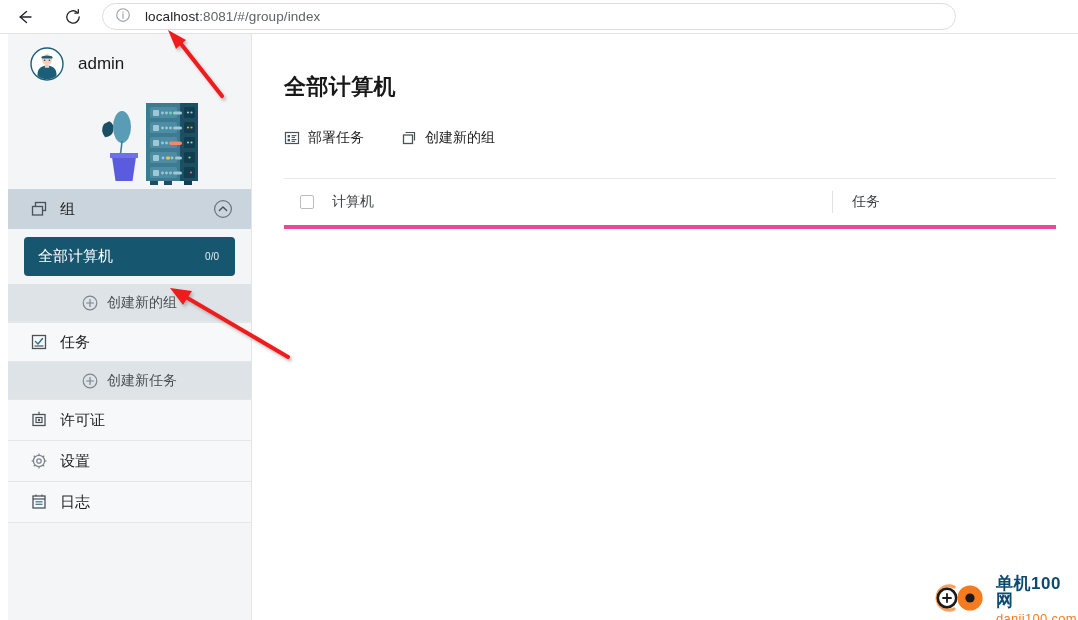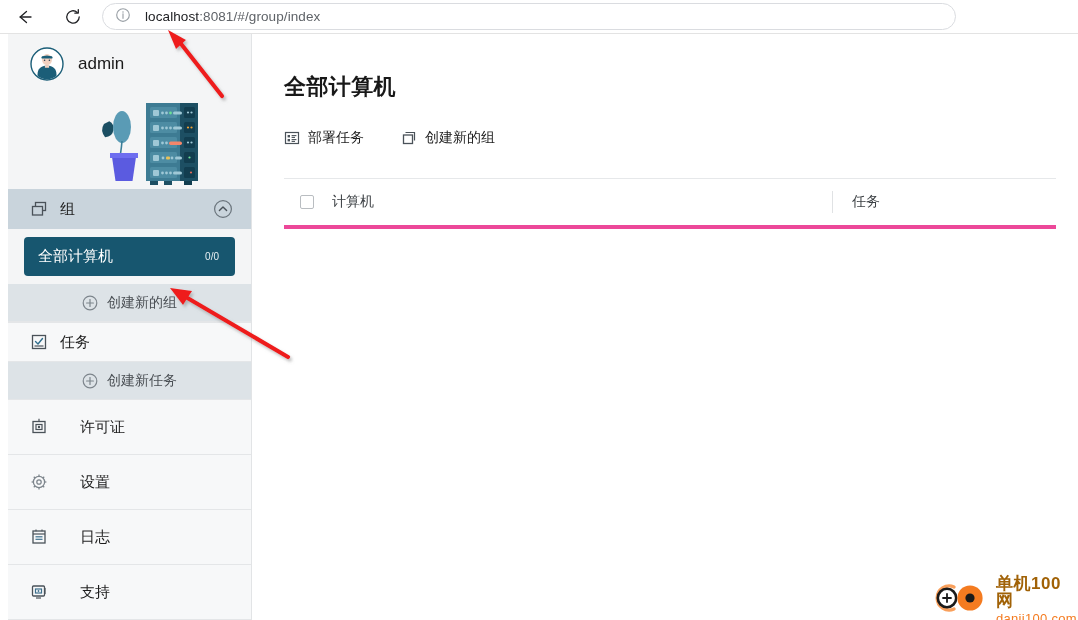--- a/index.html
+++ b/index.html
@@ -161,28 +161,27 @@
     border-bottom: 1px solid #e4e6e8;
   }
   .subnav-label {
     margin-left: 9px;
     font-size: 14px;
     color: #4a4f54;
   }
   .plus-ic { width: 16px; height: 16px; flex: 0 0 auto; }
 
   .nav-row {
-    height: 55px;
+    height: 41px;
     display: flex;
     align-items: center;
     padding-left: 22px;
     box-sizing: border-box;
     border-bottom: 1px solid #e4e6e8;
     background: #f7f8f9;
-    gap: 20px;
   }
   .nav-row-label {
     margin-left: 12px;
     font-size: 15px;
     color: #1d1d1d;
   }
   .sidebar-tail {
     background: #f4f5f6;
     height: 60px;
   }
@@ -271,21 +270,21 @@
   .watermark {
     position: absolute;
     left: 928px;
     top: 575px;
     display: flex;
     align-items: center;
   }
   .wm-text { margin-left: 6px; line-height: 1; }
   .wm-cn {
     font-size: 17px;
-    color: #a16207;
+    color: #0c4a6e;
     font-weight: bold;
     letter-spacing: 0.5px;
   }
   .wm-en {
     font-size: 13px;
     color: #f47b20;
     margin-top: 3px;
     letter-spacing: 0.3px;
   }
 
@@ -525,32 +524,20 @@
             <line x1="3" y1="6" x2="15" y2="6" stroke="#4a5259" stroke-width="1.2"></line>
             <line x1="5.5" y1="8.8" x2="12.5" y2="8.8" stroke="#3d6f8c" stroke-width="1.2"></line>
             <line x1="5.5" y1="11.3" x2="12.5" y2="11.3" stroke="#3d6f8c" stroke-width="1.2"></line>
             <line x1="6" y1="1.4" x2="6" y2="3.2" stroke="#4a5259" stroke-width="1.1"></line>
             <line x1="12" y1="1.4" x2="12" y2="3.2" stroke="#4a5259" stroke-width="1.1"></line>
           </svg>
         </span>
         <span class="nav-row-label">日志</span>
       </div>
 
-      <div class="nav-row">
-        <span class="nav-ic">
-          <svg width="18" height="18" viewBox="0 0 18 18">
-            <rect x="2.5" y="3" width="12" height="10" rx="1" fill="none" stroke="#4a5259" stroke-width="1.3"></rect>
-            <rect x="5.5" y="6" width="6" height="4" fill="none" stroke="#3d6f8c" stroke-width="1.2"></rect>
-            <circle cx="8.5" cy="8" r="0.9" fill="#3d6f8c"></circle>
-            <line x1="15" y1="5" x2="15" y2="11" stroke="#4a5259" stroke-width="1.2"></line>
-            <line x1="6" y1="15" x2="11" y2="15" stroke="#4a5259" stroke-width="1.2"></line>
-          </svg>
-        </span>
-        <span class="nav-row-label">支持</span>
-      </div>
 
       <div class="sidebar-tail"></div>
     </div>
 
     <div class="main">
       <div class="page-title">全部计算机</div>
 
       <div class="toolbar">
         <div class="tool-btn">
           <span class="tool-ic">

